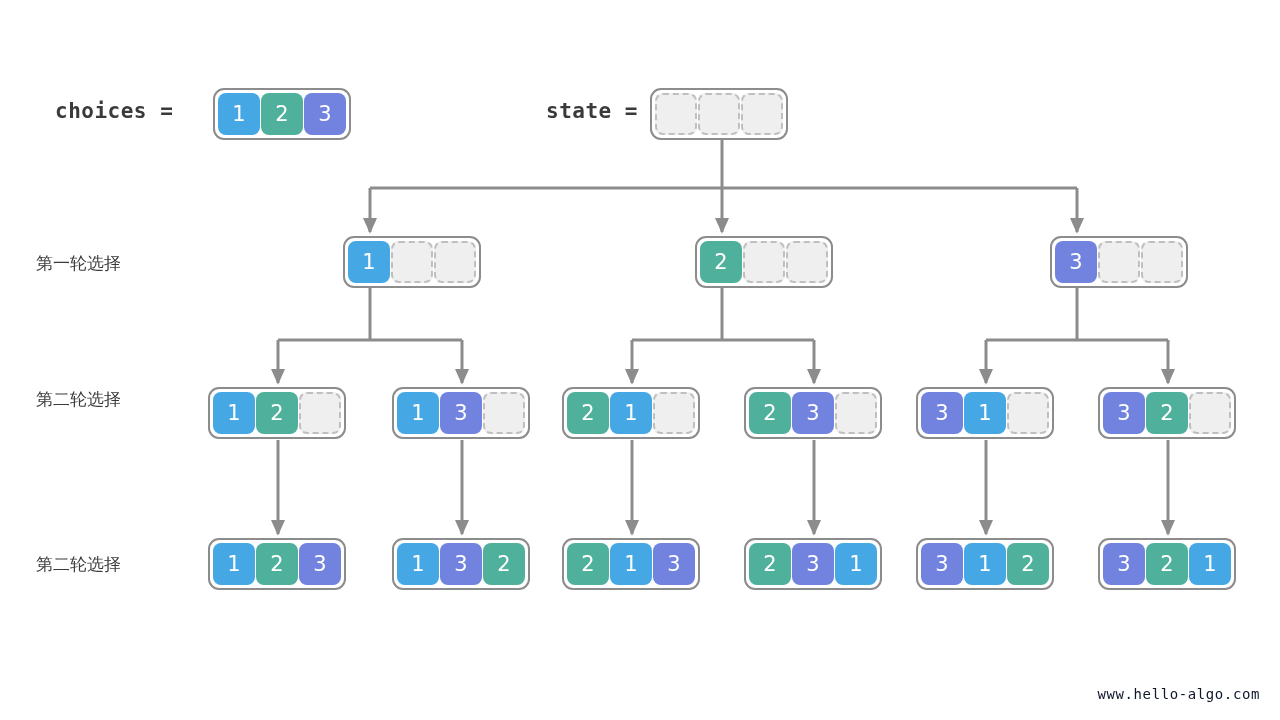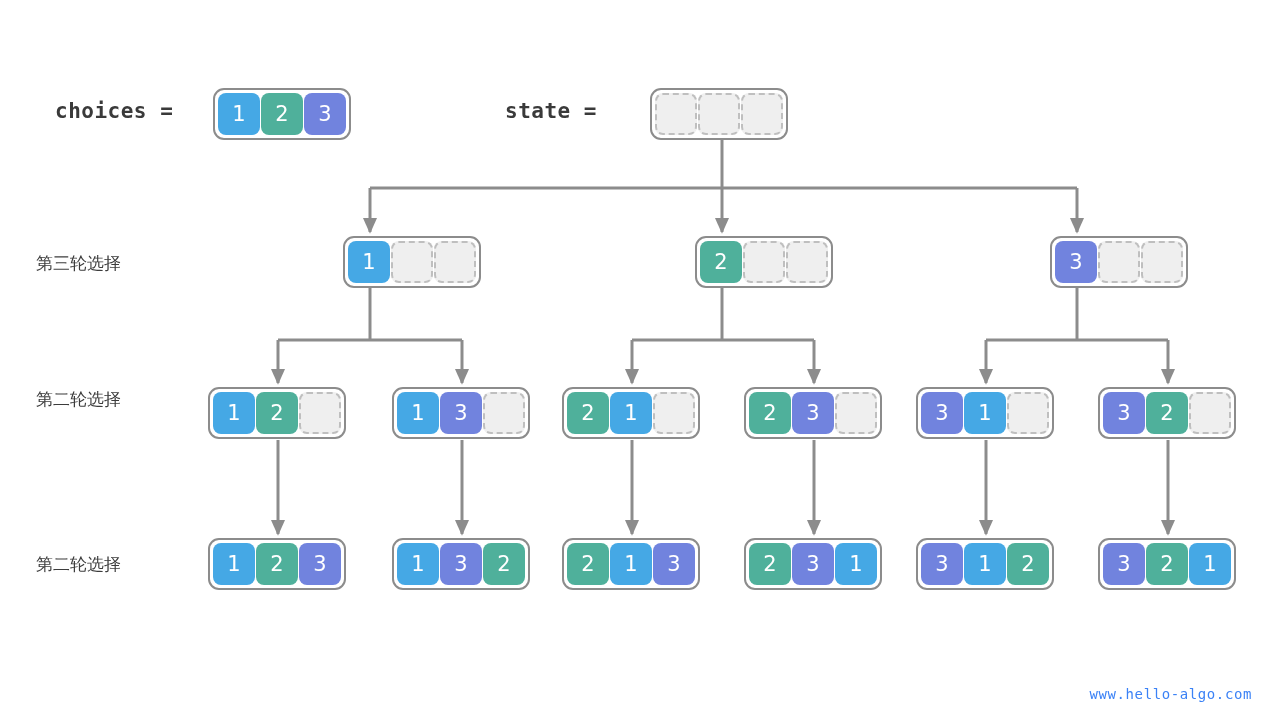--- a/index.html
+++ b/index.html
@@ -45,25 +45,25 @@
   .row-label {
     position: absolute;
     font-family: "DejaVu Sans", sans-serif;
     font-size: 17px;
     color: #3c3c3c;
     white-space: nowrap;
     z-index: 3;
   }
   .watermark {
     position: absolute;
-    right: 28px;
+    right: 20px;
     bottom: 18px;
     font-family: "DejaVu Sans Mono", monospace;
     font-size: 14px;
-    color: #3b82f6;
+    color: #0f172a;
     letter-spacing: 0.6px;
     z-index: 3;
   }
 
   
   .node {
     position: absolute;
     display: flex;
     flex-direction: row;
     align-items: center;
@@ -141,28 +141,28 @@
     </g>
   </svg>
 
   <div class="mono-label" style="left:55px; top:99px;">choices  =</div>
   <div class="node" id="node-choices" style="left:213px; top:88px;">
       <div class="cell v1">1</div>
       <div class="cell v2">2</div>
       <div class="cell v3">3</div>
     </div>
 
-  <div class="mono-label" style="left:505px; top:99px;">state  =</div>
+  <div class="mono-label" style="left:546px; top:99px;">state  =</div>
   <div class="node" id="node-state" style="left:650px; top:88px;">
       <div class="cell empty"></div>
       <div class="cell empty"></div>
       <div class="cell empty"></div>
     </div>
 
-  <div class="row-label" style="left:36px; top:252px;">第三轮选择</div>
+  <div class="row-label" style="left:36px; top:252px;">第一轮选择</div>
   <div class="row-label" style="left:36px; top:388px;">第二轮选择</div>
   <div class="row-label" style="left:36px; top:553px;">第二轮选择</div>
 
   <div id="tree-nodes">
       <div class="node" style="left: 343px; top: 236px;">
         <div class="cell v1">1</div>
         <div class="cell empty"></div>
         <div class="cell empty"></div>
       </div>
       <div class="node" style="left: 695px; top: 236px;">

